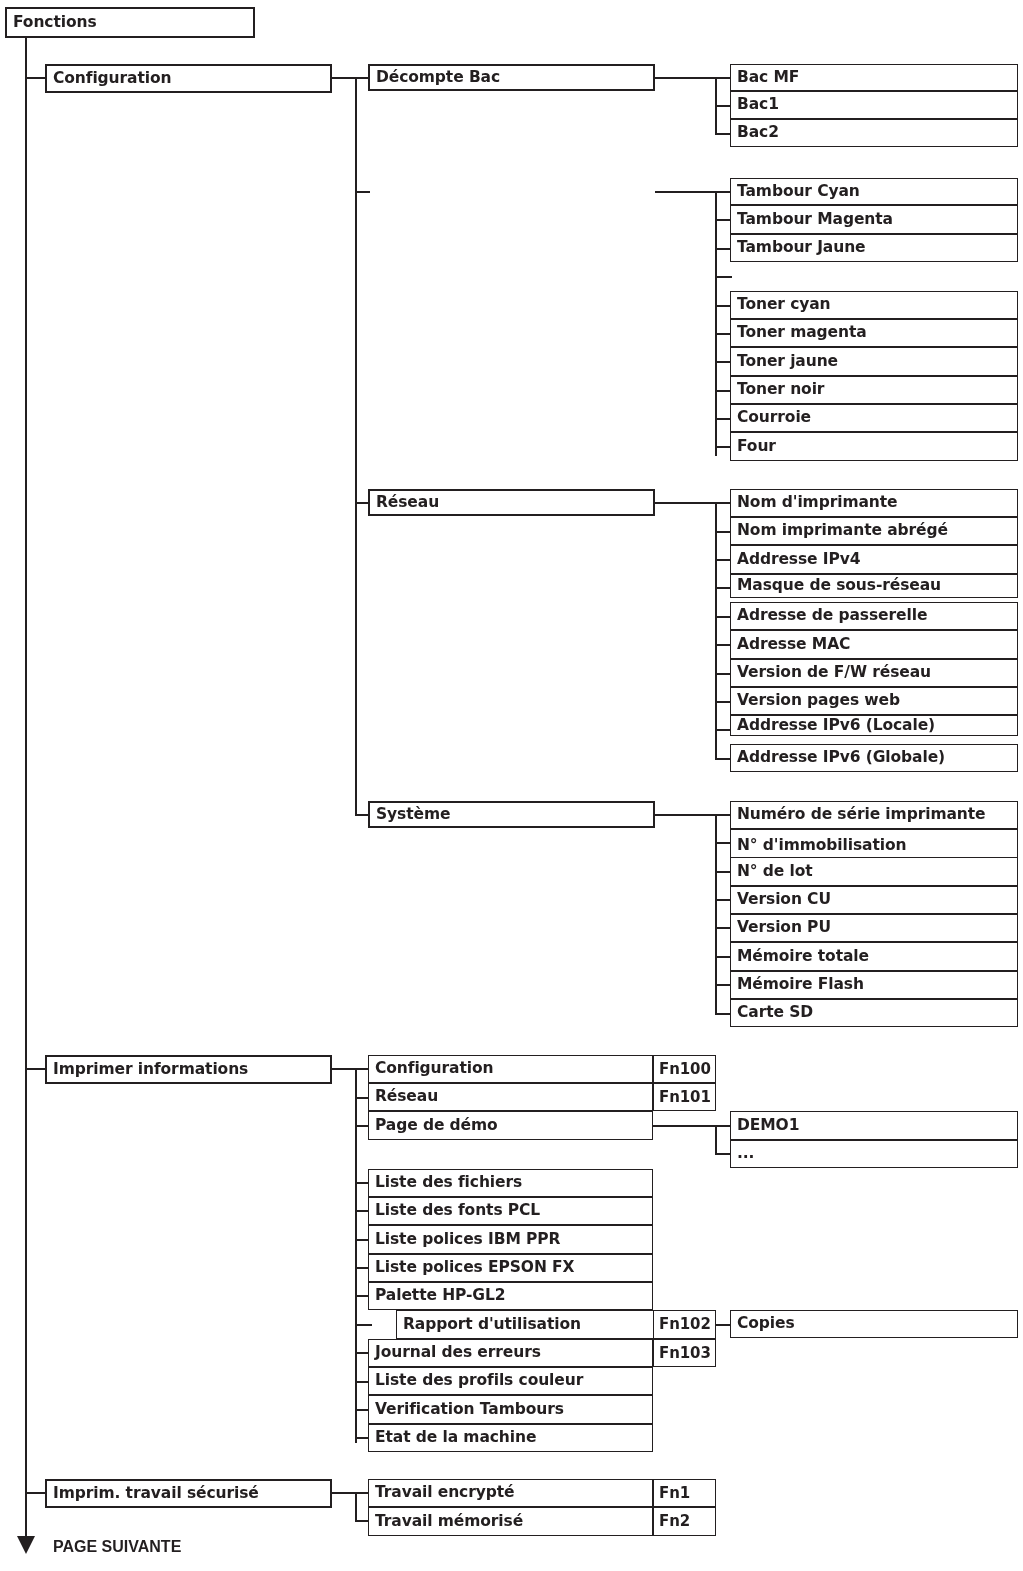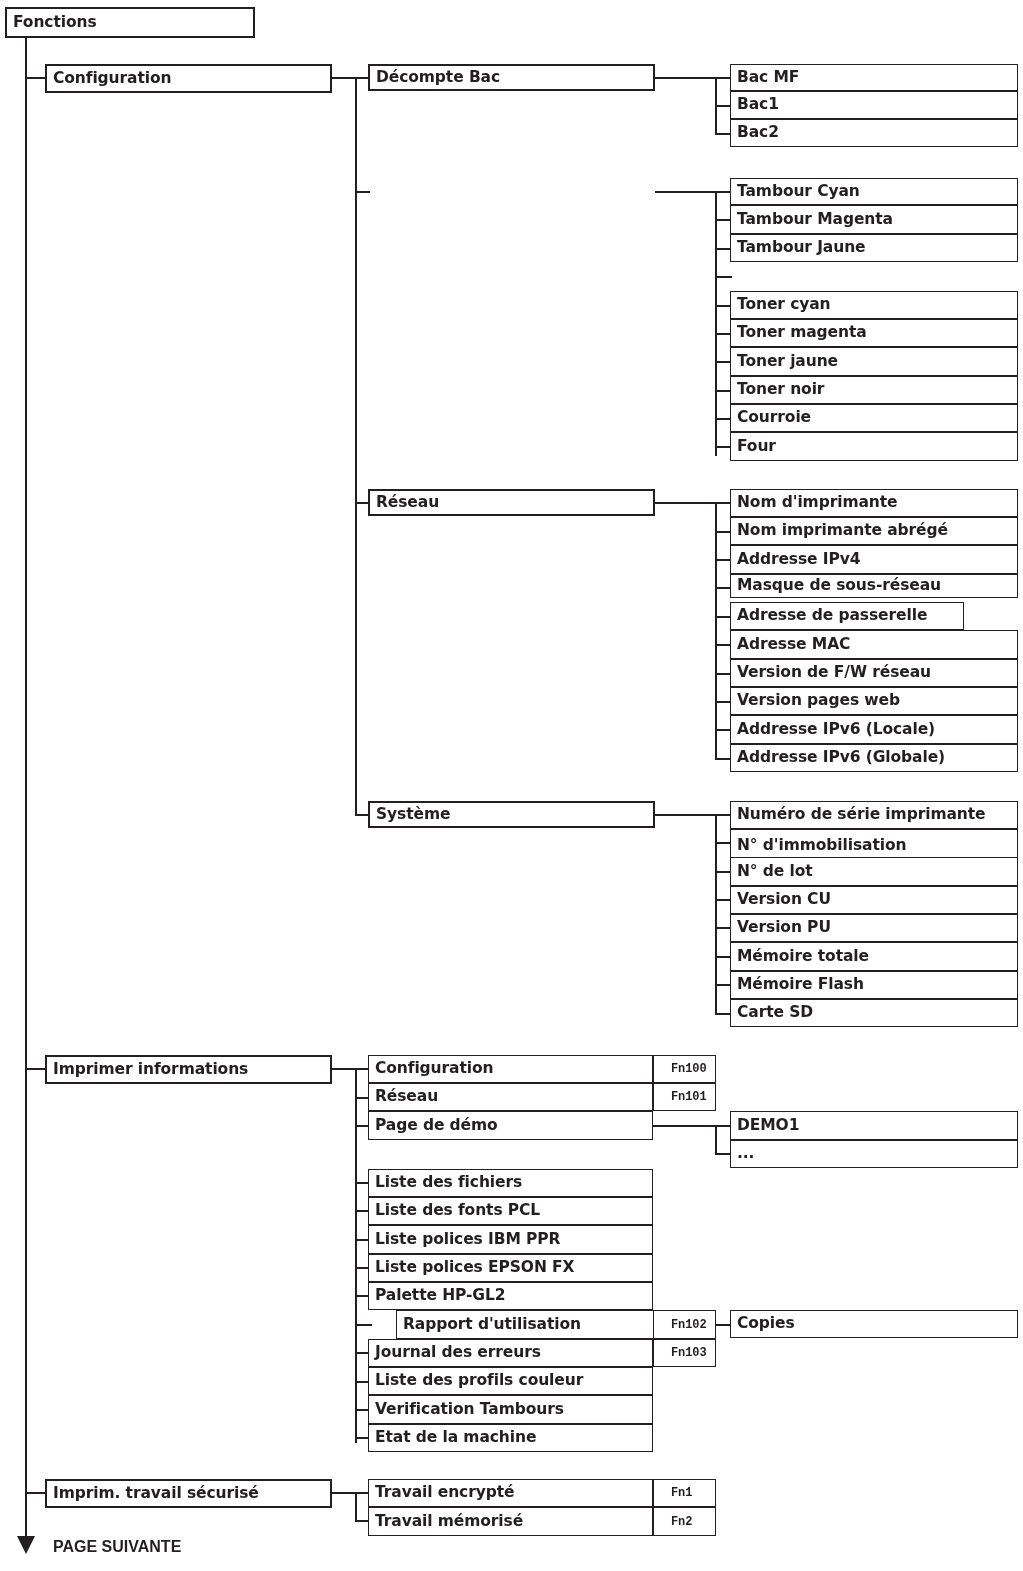--- a/index.html
+++ b/index.html
@@ -27,23 +27,22 @@
     font-size: 15.5px;
     line-height: 1;
     display: flex;
     align-items: center;
     padding-left: 6px;
     white-space: nowrap;
     letter-spacing: -0.1px;
   }
   .box.thin { border-width: 1.6px; }
   .box.fn {
-    font-size: 12px;
-    padding-left: 17px;
-    font-family: Liberation Mono, monospace;
+    font-size: 15px;
+    padding-left: 5px;
   }
   
   .box.stack-mid { border-top-width: 1.3px; }
 
   
   .ln {
     position: absolute;
     background: #231f20;
   }
   .ln.h { height: 2px; }
@@ -132,25 +131,25 @@
   <div class="ln h" style="left:715px; top:644px; width:17px;"></div>
   <div class="ln h" style="left:715px; top:673px; width:17px;"></div>
   <div class="ln h" style="left:715px; top:701px; width:17px;"></div>
   <div class="ln h" style="left:715px; top:729px; width:17px;"></div>
   <div class="ln h" style="left:715px; top:758px; width:17px;"></div>
 
   <div class="box thin" style="left:730px; top:489px; width:288px; height:28px;">Nom d'imprimante</div>
   <div class="box thin stack-mid" style="left:730px; top:517px; width:288px; height:28px;">Nom imprimante abrégé</div>
   <div class="box thin stack-mid" style="left:730px; top:545px; width:288px; height:29px;">Addresse IPv4</div>
   <div class="box thin stack-mid" style="left:730px; top:574px; width:288px; height:24px;">Masque de sous-réseau</div>
-  <div class="box thin stack-mid" style="left:730px; top:602px; width:234px; height:28px;">Adresse de passerelle</div>
+  <div class="box thin stack-mid" style="left:730px; top:602px; width:288px; height:28px;">Adresse de passerelle</div>
   <div class="box thin stack-mid" style="left:730px; top:630px; width:288px; height:29px;">Adresse MAC</div>
   <div class="box thin stack-mid" style="left:730px; top:659px; width:288px; height:28px;">Version de F/W réseau</div>
   <div class="box thin stack-mid" style="left:730px; top:687px; width:288px; height:28px;">Version pages web</div>
-  <div class="box thin stack-mid" style="left:730px; top:715px; width:288px; height:29px;">Addresse IPv6 (Locale)</div>
+  <div class="box thin stack-mid" style="left:730px; top:715px; width:288px; height:21px;">Addresse IPv6 (Locale)</div>
   <div class="box thin stack-mid" style="left:730px; top:744px; width:288px; height:28px;">Addresse IPv6 (Globale)</div>
 
   <div class="ln h" style="left:355px; top:814px; width:15px;"></div>
   <div class="box" style="left:368px; top:801px; width:287px; height:27px;">Système</div>
   <div class="ln h" style="left:655px; top:814px; width:62px;"></div>
   <div class="ln v" style="left:715px; top:814px; height:199px;"></div>
 
   <div class="ln h" style="left:715px; top:814px; width:17px;"></div>
   <div class="ln h" style="left:715px; top:842px; width:17px;"></div>
   <div class="ln h" style="left:715px; top:871px; width:17px;"></div>

